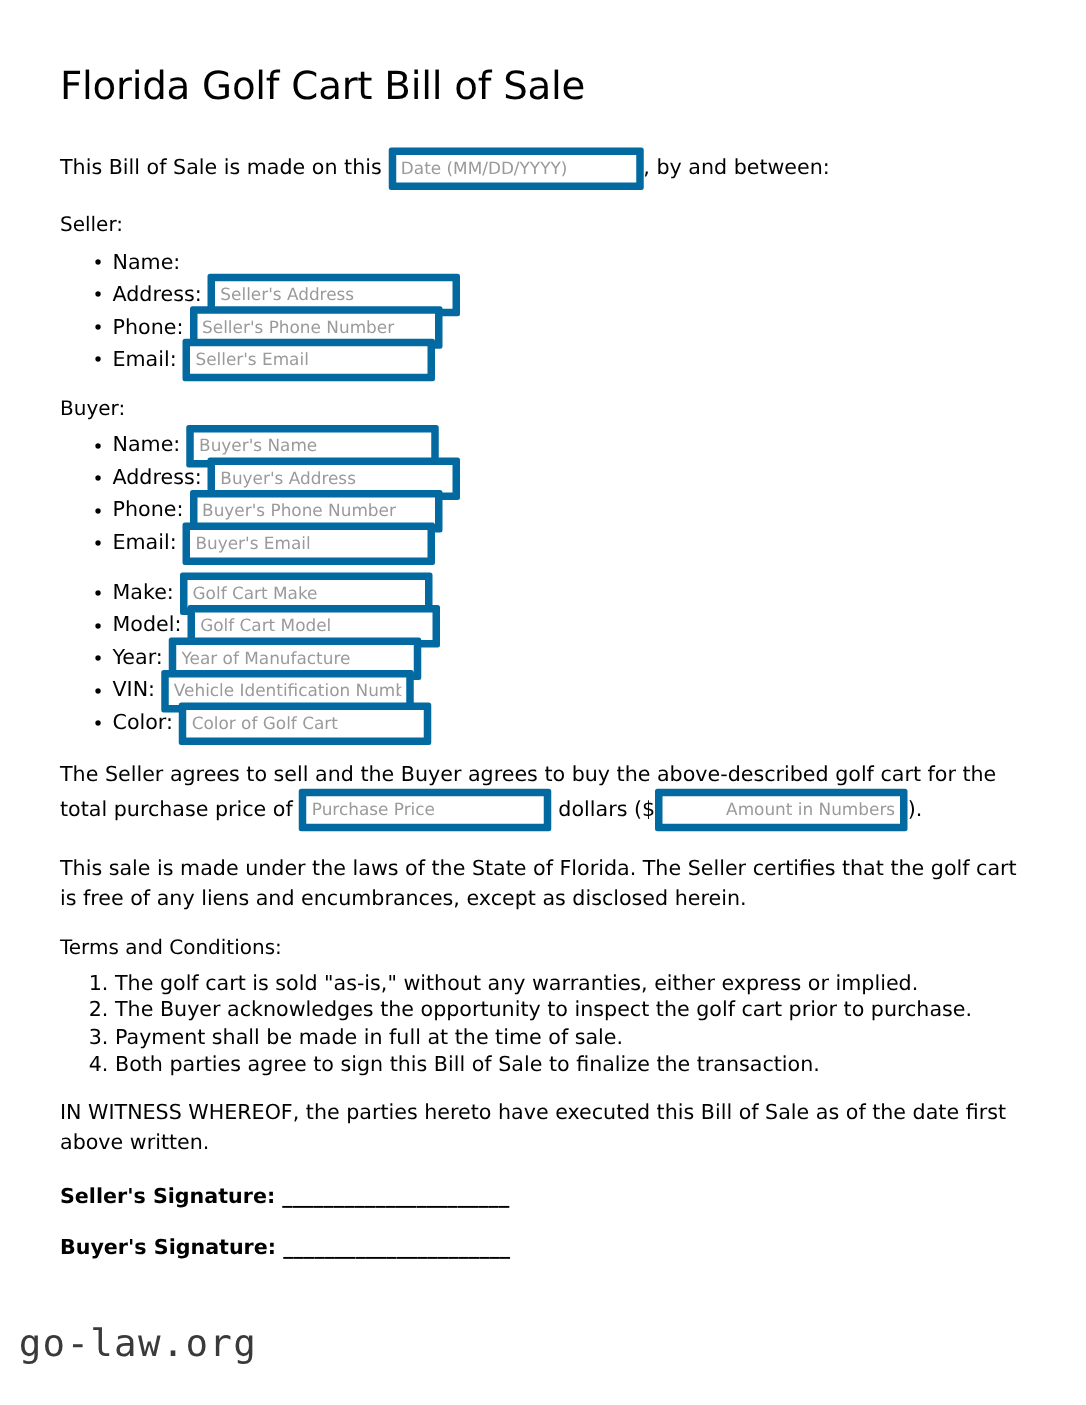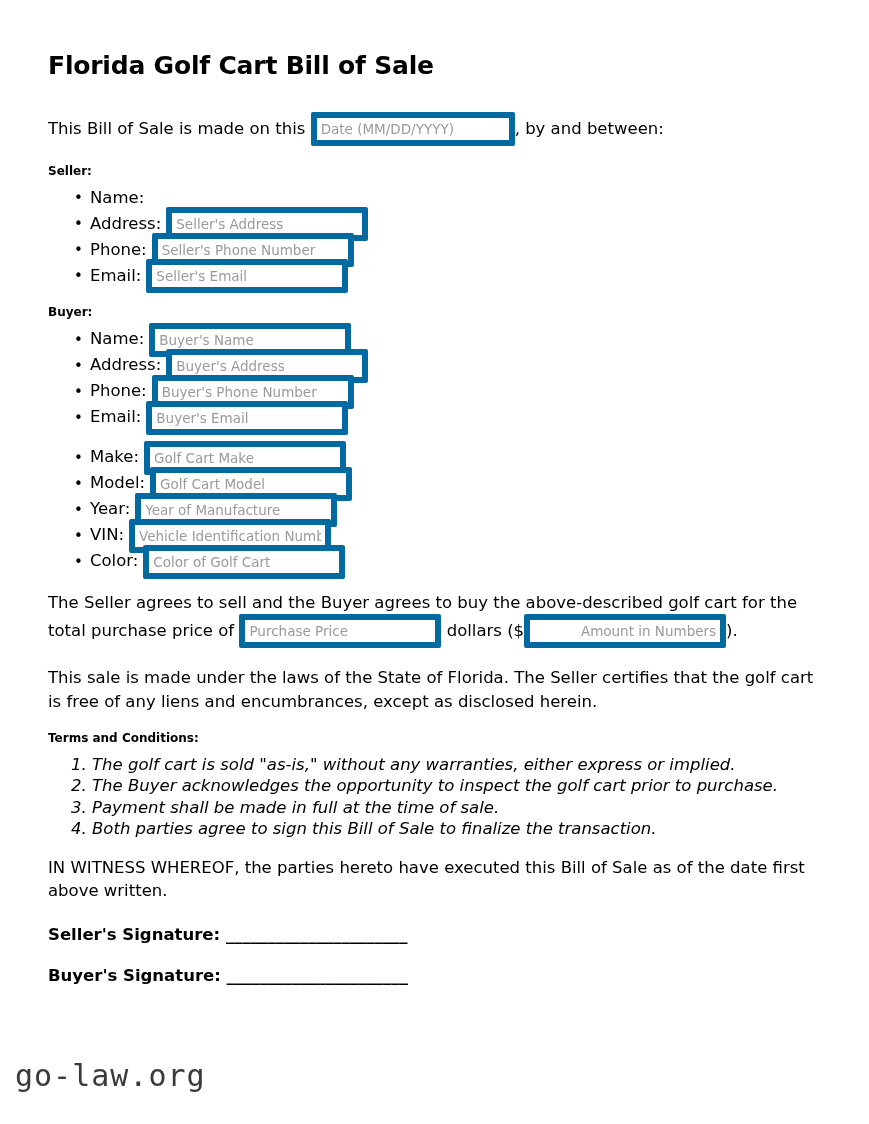--- a/index.html
+++ b/index.html
@@ -25,41 +25,41 @@
   }
   .content {
     position: absolute;
     left: 48px;
     top: 52px;
     width: 773px;
   }
 
   h1.doc-title {
     font-family: "DejaVu Sans", sans-serif;
-    font-size: 25px;
-    font-weight: bold;
+    font-size: 31px;
+    font-weight: normal;
     letter-spacing: -0.2px;
     margin: 0 0 32px 0;
     line-height: 1.1;
     color: #000;
   }
 
   p.para {
     font-size: 16.5px;
     line-height: 1.42;
     margin: 0 0 14px 0;
     color: #000;
   }
   p.intro {
     margin: 0 0 18px 0;
   }
 
   h3.section-head {
-    font-size: 12px;
-    font-weight: bold;
+    font-size: 16px;
+    font-weight: normal;
     margin: 0 0 8px 0;
     line-height: 1.3;
   }
 
   ul.field-list {
     list-style: none;
     margin: 0 0 18px 0;
     padding: 0 0 0 30px;
   }
   ul.field-list > li {
@@ -120,21 +120,20 @@
   }
 
   ol.terms {
     margin: 0 0 16px 0;
     padding: 0 0 0 44px;
     font-size: 16.5px;
     line-height: 1.25;
   }
   ol.terms > li {
     margin: 0 0 1px 0;
-    font-style: italic;
   }
 
   .sig-block {
     margin-top: 22px;
   }
   .sig-row {
     font-size: 16.5px;
     font-weight: bold;
     margin: 0 0 22px 0;
     white-space: nowrap;

